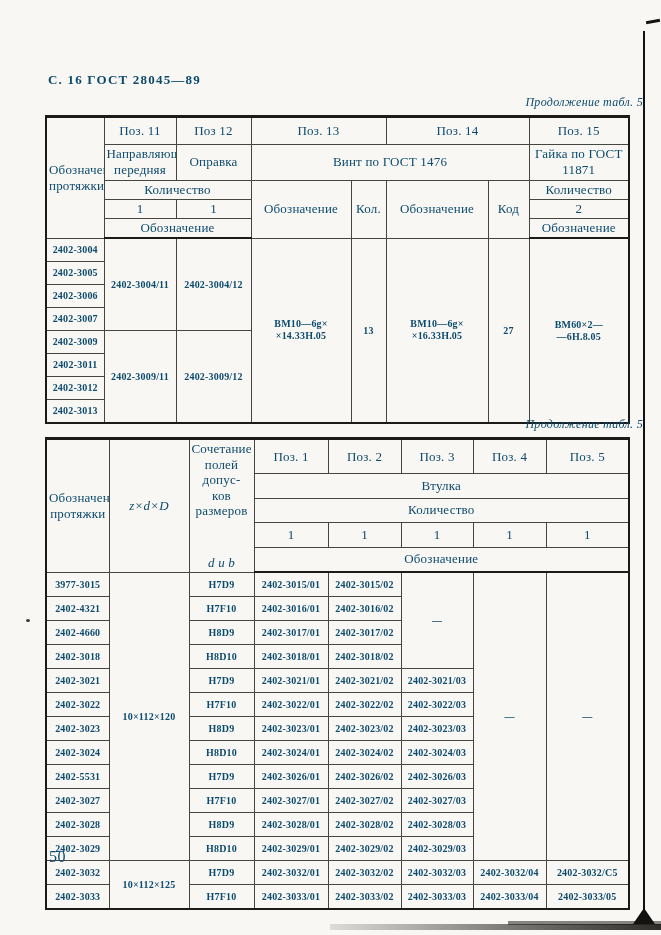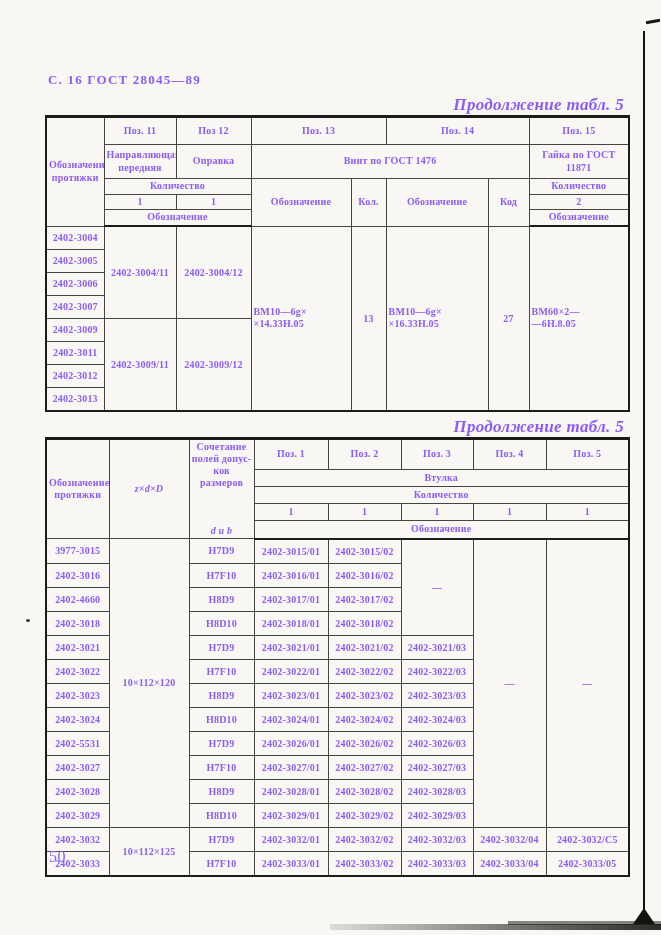--- a/index.html
+++ b/index.html
@@ -1,54 +1,54 @@
 <!DOCTYPE html>
 <html><head>
 <meta charset="utf-8">
 <style>
   html,body { margin:0; padding:0; background:#e8e7e3; }
   .page {
     position:relative; width:661px; height:935px; overflow:hidden;
-    background:#f8f7f3; color:#8b5cf6;
+    background:#f8f7f3; color:#0c4a6e;
     font-family:"Liberation Serif", serif;
   }
   .doc-header {
     position:absolute; left:48px; top:72px;
     font-size:13px; font-weight:bold; letter-spacing:1.2px;
   }
   .cont-label {
-    position:absolute; left:41px; width:583px; text-align:right;
-    font-size:17px; font-weight:bold; font-style:italic; letter-spacing:0.3px;
+    position:absolute; left:60px; width:583px; text-align:right;
+    font-size:12px; font-weight:normal; font-style:italic; letter-spacing:0.3px;
   }
   .cont-label.first { top:95px; }
   .cont-label.second { top:417px; }
 
   table {
     position:absolute; left:45px; border-collapse:collapse; table-layout:fixed;
     width:583px; background:transparent;
   }
   table.t1 { top:115px; }
   table.t2 { top:437px; }
   th, td {
     border:1px solid #474540; padding:1px 2px; text-align:center;
     vertical-align:middle; overflow:hidden;
   }
   table { border:2px solid #1c1b18; border-top-width:3px; }
   thead tr:last-child th { border-bottom:2px solid #1c1b18; }
-  thead th { font-weight:bold; font-size:10px; line-height:1.25; letter-spacing:0.2px; }
+  thead th { font-weight:normal; font-size:13px; line-height:1.25; letter-spacing:0.2px; }
   tbody td { font-weight:bold; font-size:10px; letter-spacing:0.2px; }
   .t1 tbody td { height:20px;margin-left:48px; }
   .t2 tbody td { height:21px; }
   .h-r1 th { height:24px; }
   .h-r2 th { height:31px; }
   .h-r3 th { height:12px; }
   .h-r4 th { height:12px; }
   .h-r5 th { height:13px; }
   .t2 .h-r2 th { height:13px;margin-left:15px; }
-  .ta-left { text-align:left; }
+  .ta-left { text-align:center; }
   .line { display:block; line-height:1.2; }
   .italic { font-style:italic;margin-top:36px; }
   .dash-cell { font-weight:bold; }
 
   .page-number {
     position:absolute; left:49px; top:848px;
     font-size:16px; font-weight:normal; letter-spacing:0.5px;
   }
 
   
@@ -218,21 +218,21 @@
         <td>3977-3015</td>
         <td rowspan="12">10×112×120</td>
         <td>H7D9</td>
         <td>2402-3015/01</td>
         <td>2402-3015/02</td>
         <td rowspan="4" class="dash-cell">—</td>
         <td rowspan="12" class="dash-cell">—</td>
         <td rowspan="12" class="dash-cell">—</td>
       </tr>
       <tr>
-        <td>2402-3016</td>
+        <td>2402-4321</td>
         <td>H7F10</td>
         <td>2402-3016/01</td>
         <td>2402-3016/02</td>
       </tr>
       <tr>
         <td>2402-4660</td>
         <td>H8D9</td>
         <td>2402-3017/01</td>
         <td>2402-3017/02</td>
       </tr>

